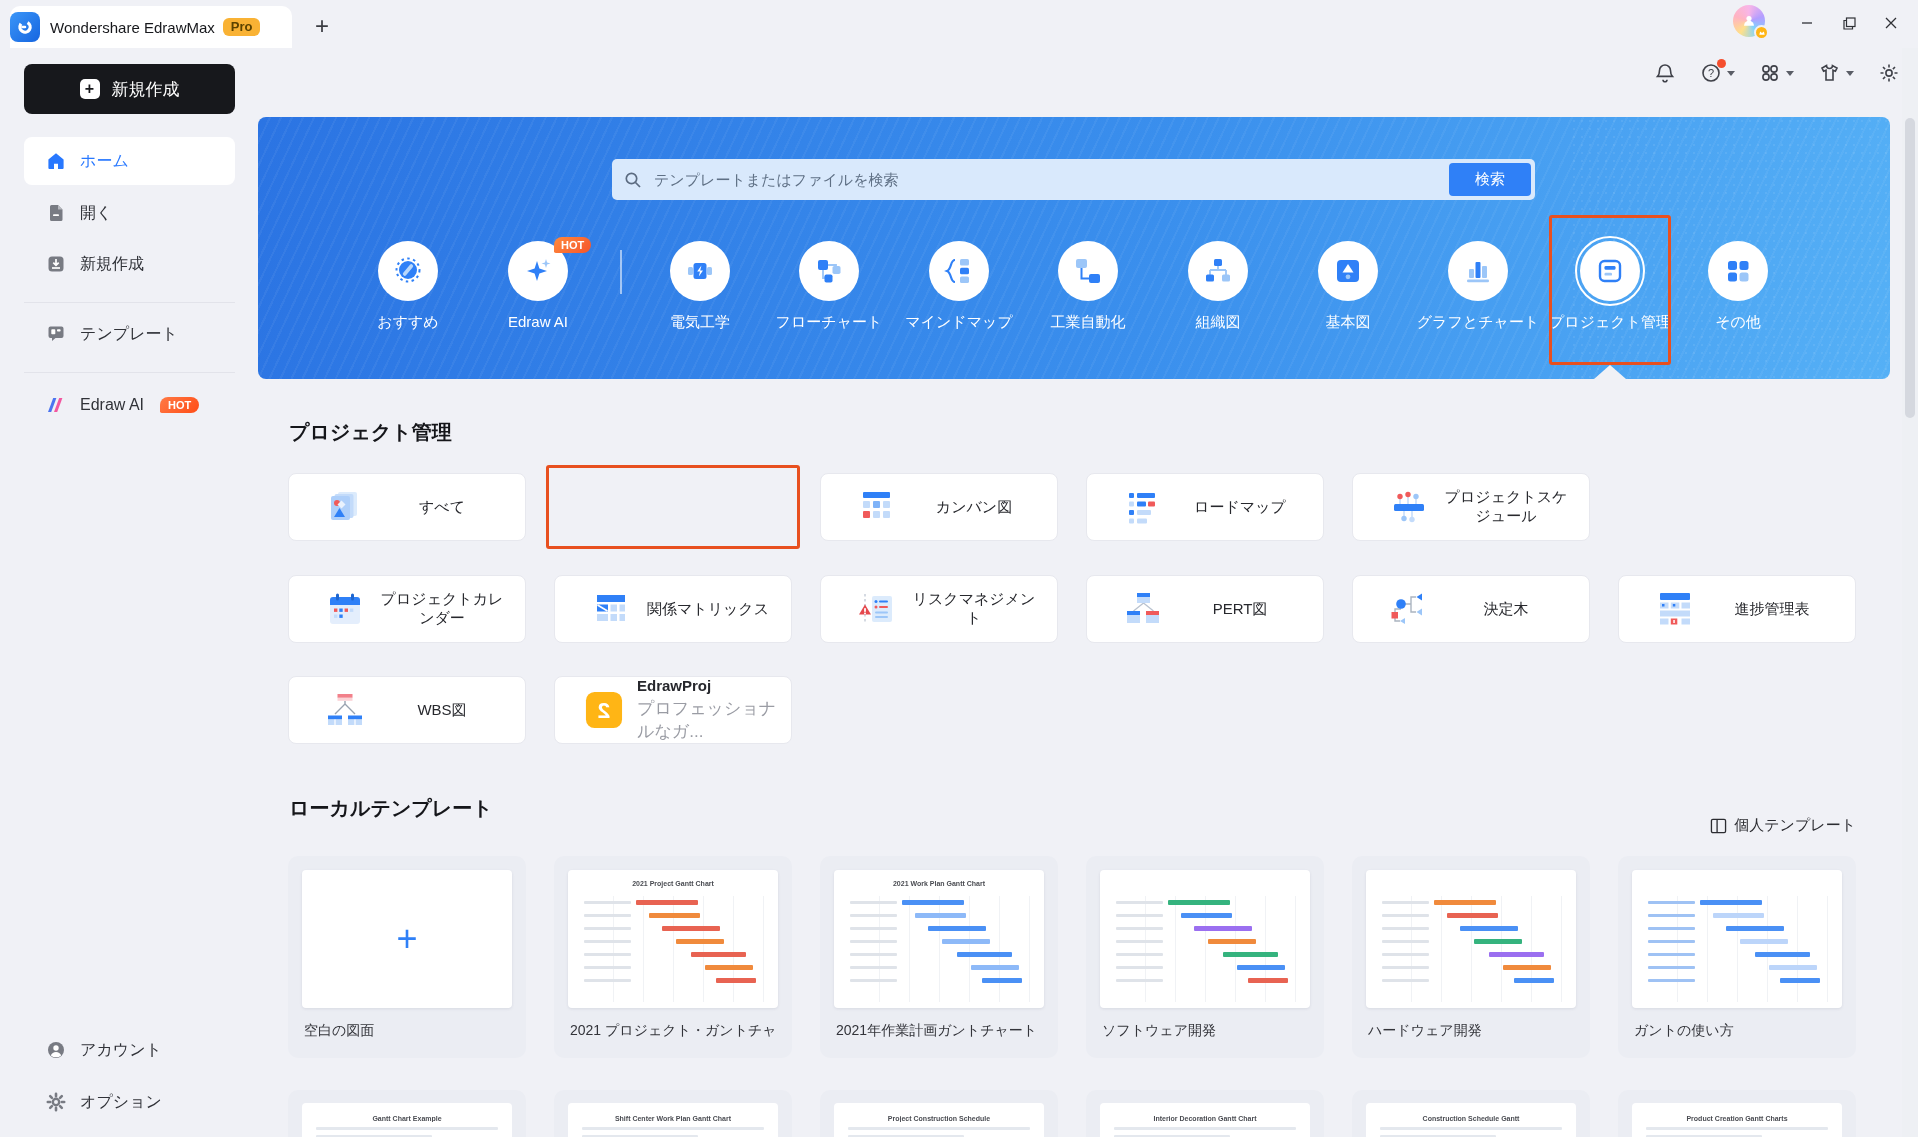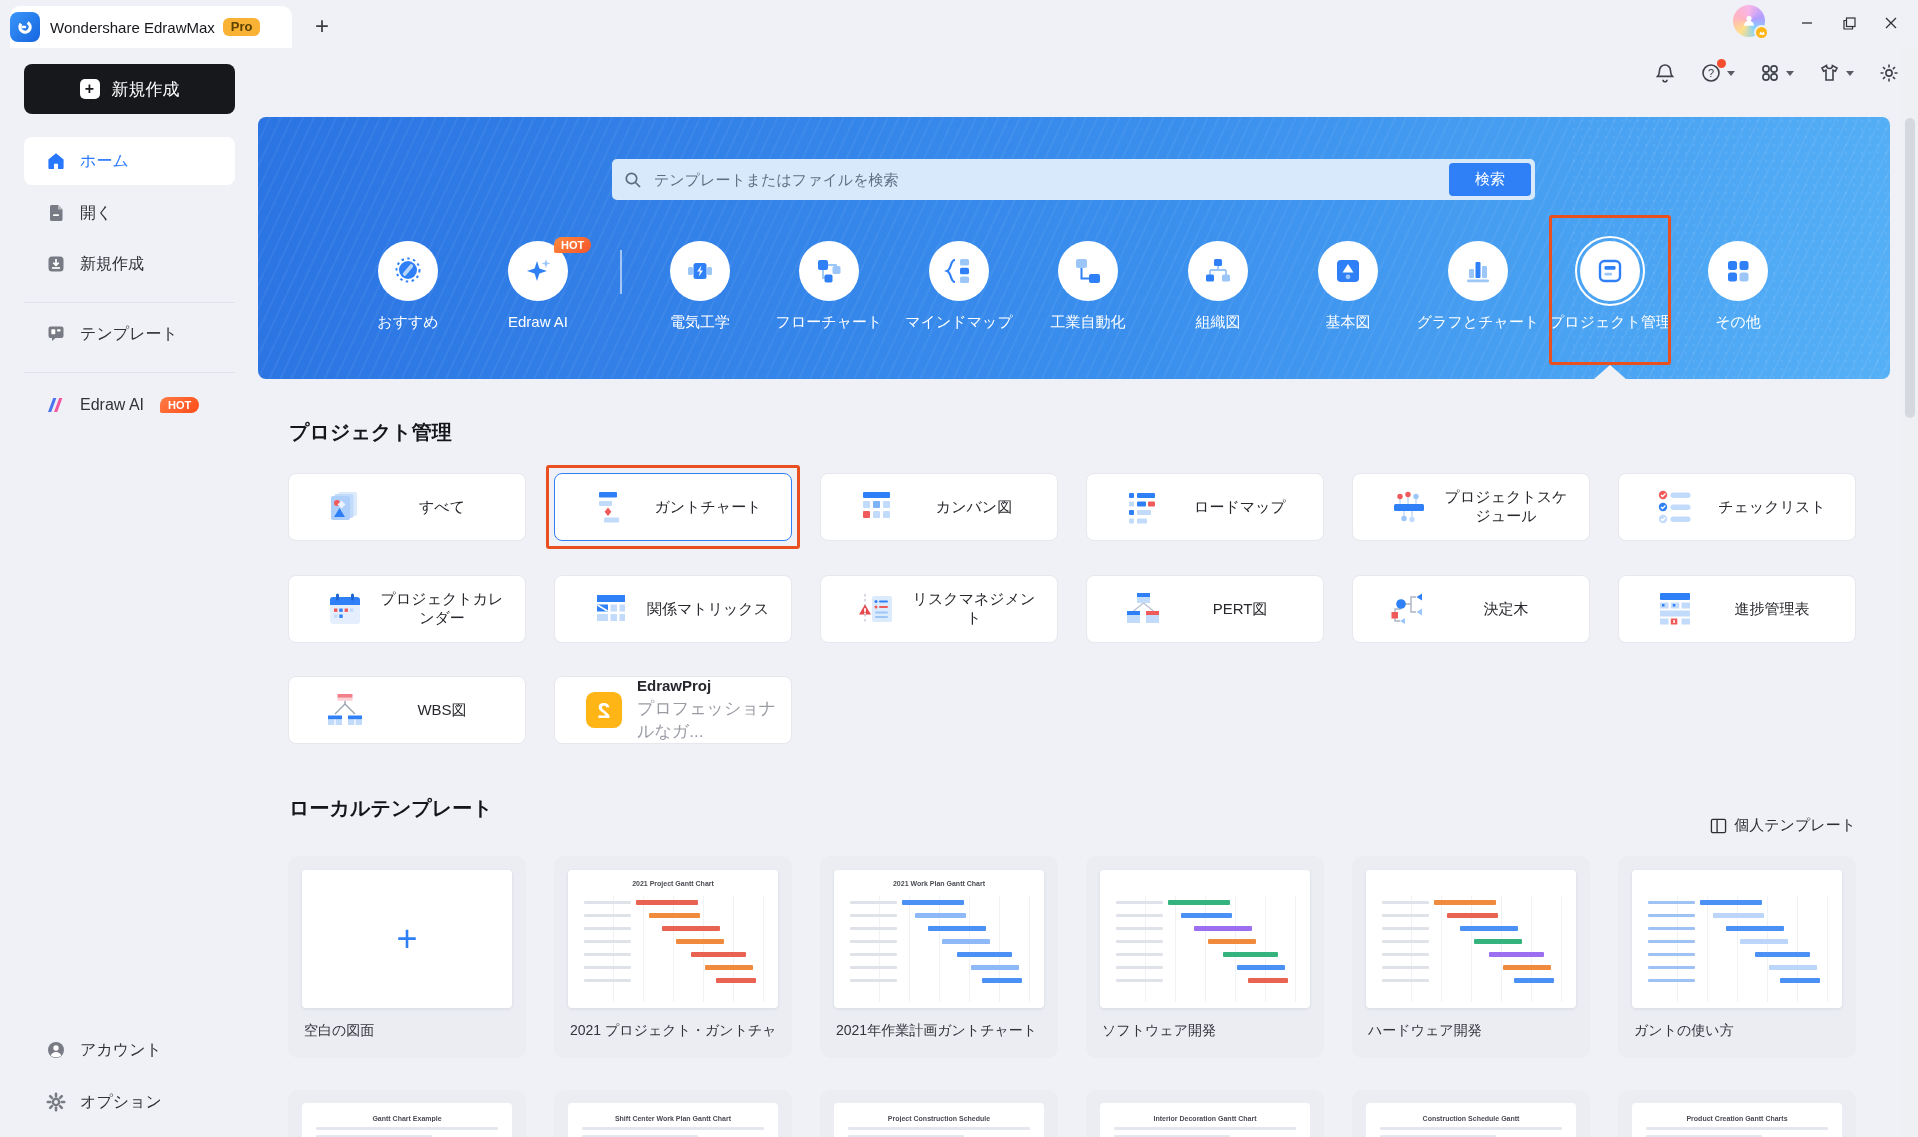--- a/index.html
+++ b/index.html
@@ -442,31 +442,20 @@
           <rect x="6" y="7" width="19" height="24" rx="2" fill="#aecffa"></rect>
           <circle cx="12" cy="14" r="3" fill="#f05a5a"></circle>
           <path d="M16.5 11.5l4 4-4 4-4-4z" fill="#e9f2fd"></path>
           <path d="M9 28l5.5-9 5.5 9z" fill="#2f80f7"></path>
         </svg>
       </span>
     <span class="plbl">すべて</span>
   </div>
 
   <div class="orange-box" style="left:546px;top:465px"></div>
-  <div class="pcard sel r1 c2">
-    <span class="picon">
-        <svg width="40" height="36" viewBox="0 0 40 36">
-          <rect x="8" y="3" width="18" height="5.5" rx="1" fill="#2f80f7"></rect>
-          <rect x="8" y="12" width="13" height="5" rx="1" fill="#c3dbfa"></rect>
-          <path d="M17 18.5l3.4 4.2-3.4 4.2-3.4-4.2z" fill="#f05a5a"></path>
-          <rect x="13" y="28.5" width="15" height="5" rx="1" fill="#c3dbfa"></rect>
-        </svg>
-      </span>
-    <span class="plbl">ガントチャート</span>
-  </div>
 
   <div class="pcard r1 c3">
     <span class="picon">
         <svg width="40" height="36" viewBox="0 0 40 36">
           <rect x="6" y="3" width="27" height="6" rx="1" fill="#2f80f7"></rect>
           <rect x="6" y="12" width="7" height="7" rx="1" fill="#c3dbfa"></rect>
           <rect x="16" y="12" width="7" height="7" rx="1" fill="#7fb3f8"></rect>
           <rect x="26" y="12" width="7" height="7" rx="1" fill="#c3dbfa"></rect>
           <rect x="6" y="22" width="7" height="7" rx="1" fill="#f05a5a"></rect>
           <rect x="16" y="22" width="7" height="7" rx="1" fill="#c3dbfa"></rect>
@@ -501,34 +490,20 @@
           <circle cx="11" cy="7.5" r="2.7" fill="#f05a5a"></circle>
           <circle cx="19" cy="5.5" r="2.7" fill="#f05a5a"></circle>
           <circle cx="27" cy="7.5" r="2.7" fill="#9cc6f8"></circle>
           <circle cx="15" cy="29.5" r="2.7" fill="#9cc6f8"></circle>
           <circle cx="23" cy="30.5" r="2.7" fill="#c3dbfa"></circle>
         </svg>
       </span>
     <span class="plbl">プロジェクトスケジュール</span>
   </div>
 
-  <div class="pcard r1 c6">
-    <span class="picon">
-        <svg width="40" height="36" viewBox="0 0 40 36">
-          <circle cx="8" cy="6" r="4.2" fill="#f05a5a"></circle>
-          <circle cx="8" cy="18" r="4.2" fill="#2f80f7"></circle>
-          <circle cx="8" cy="30" r="4.2" fill="#c3dbfa"></circle>
-          <path d="M6 6l1.5 1.5L10.5 4.5M6 18l1.5 1.5L10.5 16.5M6 30l1.5 1.5L10.5 28.5" stroke="#fff" stroke-width="1.4" fill="none"></path>
-          <rect x="15.5" y="3.5" width="20" height="5.5" rx="2.7" fill="#c3dbfa"></rect>
-          <rect x="15.5" y="15.5" width="20" height="5.5" rx="2.7" fill="#c3dbfa"></rect>
-          <rect x="15.5" y="27.5" width="20" height="5.5" rx="2.7" fill="#c3dbfa"></rect>
-        </svg>
-      </span>
-    <span class="plbl">チェックリスト</span>
-  </div>
 
   <div class="pcard r2 c1">
     <span class="picon">
         <svg width="40" height="36" viewBox="0 0 40 36">
           <rect x="5" y="6" width="30" height="27" rx="3" fill="#e4eefc"></rect>
           <path d="M5 9a3 3 0 013-3h24a3 3 0 013 3v5H5z" fill="#2f80f7"></path>
           <rect x="11" y="2.5" width="3" height="7" rx="1.5" fill="#1e66d0"></rect>
           <rect x="26" y="2.5" width="3" height="7" rx="1.5" fill="#1e66d0"></rect>
           <rect x="9" y="17.5" width="3.4" height="3.4" fill="#f05a5a"></rect>
           <rect x="14.3" y="17.5" width="3.4" height="3.4" fill="#2f80f7"></rect>

